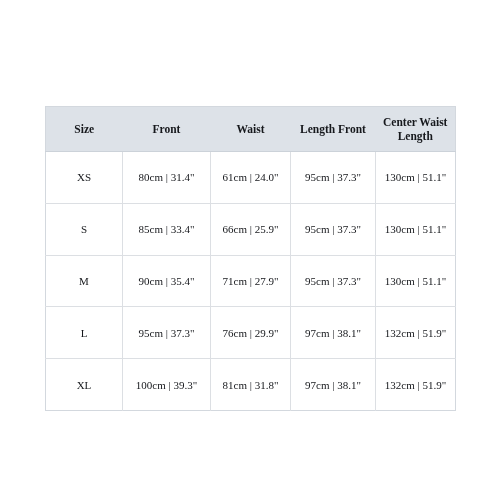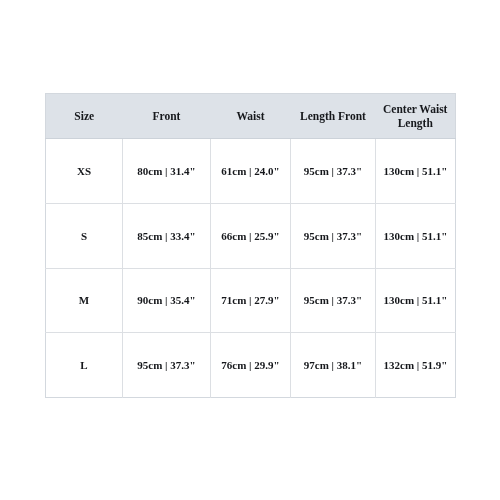--- a/index.html
+++ b/index.html
@@ -10,21 +10,21 @@
     width: 500px;
     height: 500px;
     background: #ffffff;
     font-family: "Liberation Serif", "DejaVu Serif", serif;
     overflow: hidden;
   }
 
   #chart-wrap {
     position: absolute;
     left: 45px;
-    top: 93px;
+    top: 106px;
     width: 410px;
     height: 305px;
   }
 
   table.size-chart {
     width: 410px;
     height: 305px;
     border-collapse: collapse;
     table-layout: fixed;
     border: 1px solid #d3d8de;
@@ -41,21 +41,21 @@
     padding: 4px 3px;
     border: none;
     border-bottom: 1px solid #ccd2d9;
     height: 45px;
     box-sizing: border-box;
   }
 
   table.size-chart tbody td {
     background: #ffffff;
     color: #15171b;
-    font-weight: bold;
+    font-weight: normal;
     font-size: 11px;
     text-align: center;
     vertical-align: middle;
     height: 32.5px;
     padding: 0 3px;
     border-right: 1px solid #dcdfe3;
     border-bottom: 1px solid #dcdfe3;
     box-sizing: border-box;
     white-space: nowrap;
   }
@@ -117,15 +117,22 @@
           <td>95cm | 37.3"</td>
           <td>130cm | 51.1"</td>
         </tr>
         <tr>
           <td>L</td>
           <td>95cm | 37.3"</td>
           <td>76cm | 29.9"</td>
           <td>97cm | 38.1"</td>
           <td>132cm | 51.9"</td>
         </tr>
+        <tr>
+          <td>XL</td>
+          <td>100cm | 39.3"</td>
+          <td>81cm | 31.8"</td>
+          <td>97cm | 38.1"</td>
+          <td>132cm | 51.9"</td>
+        </tr>
       </tbody>
   </table>
 </div>
 
 </body></html>

